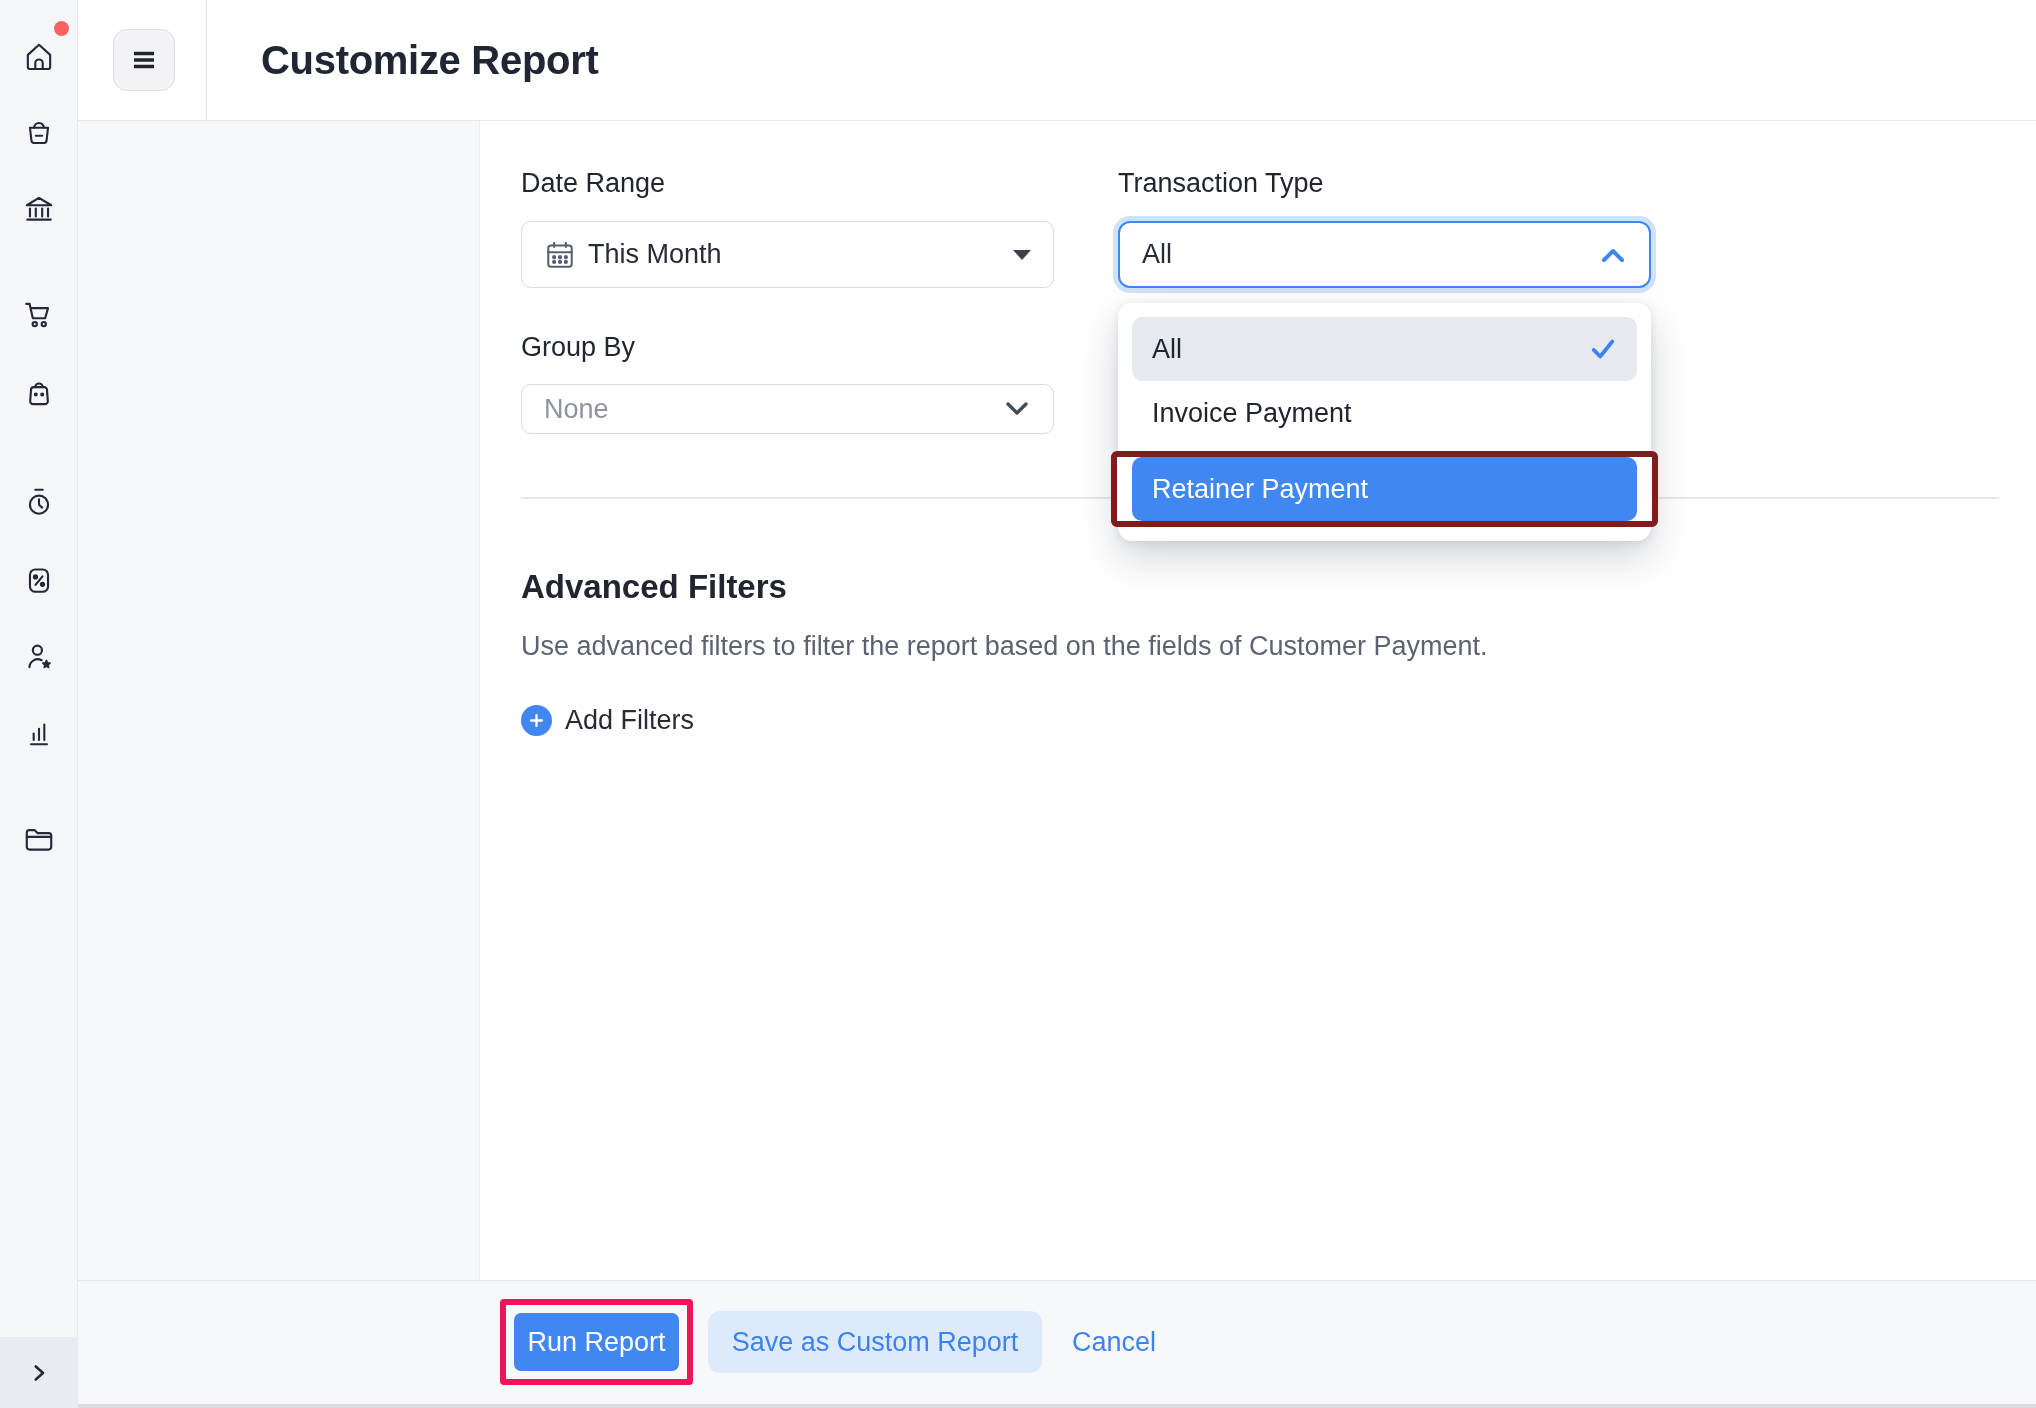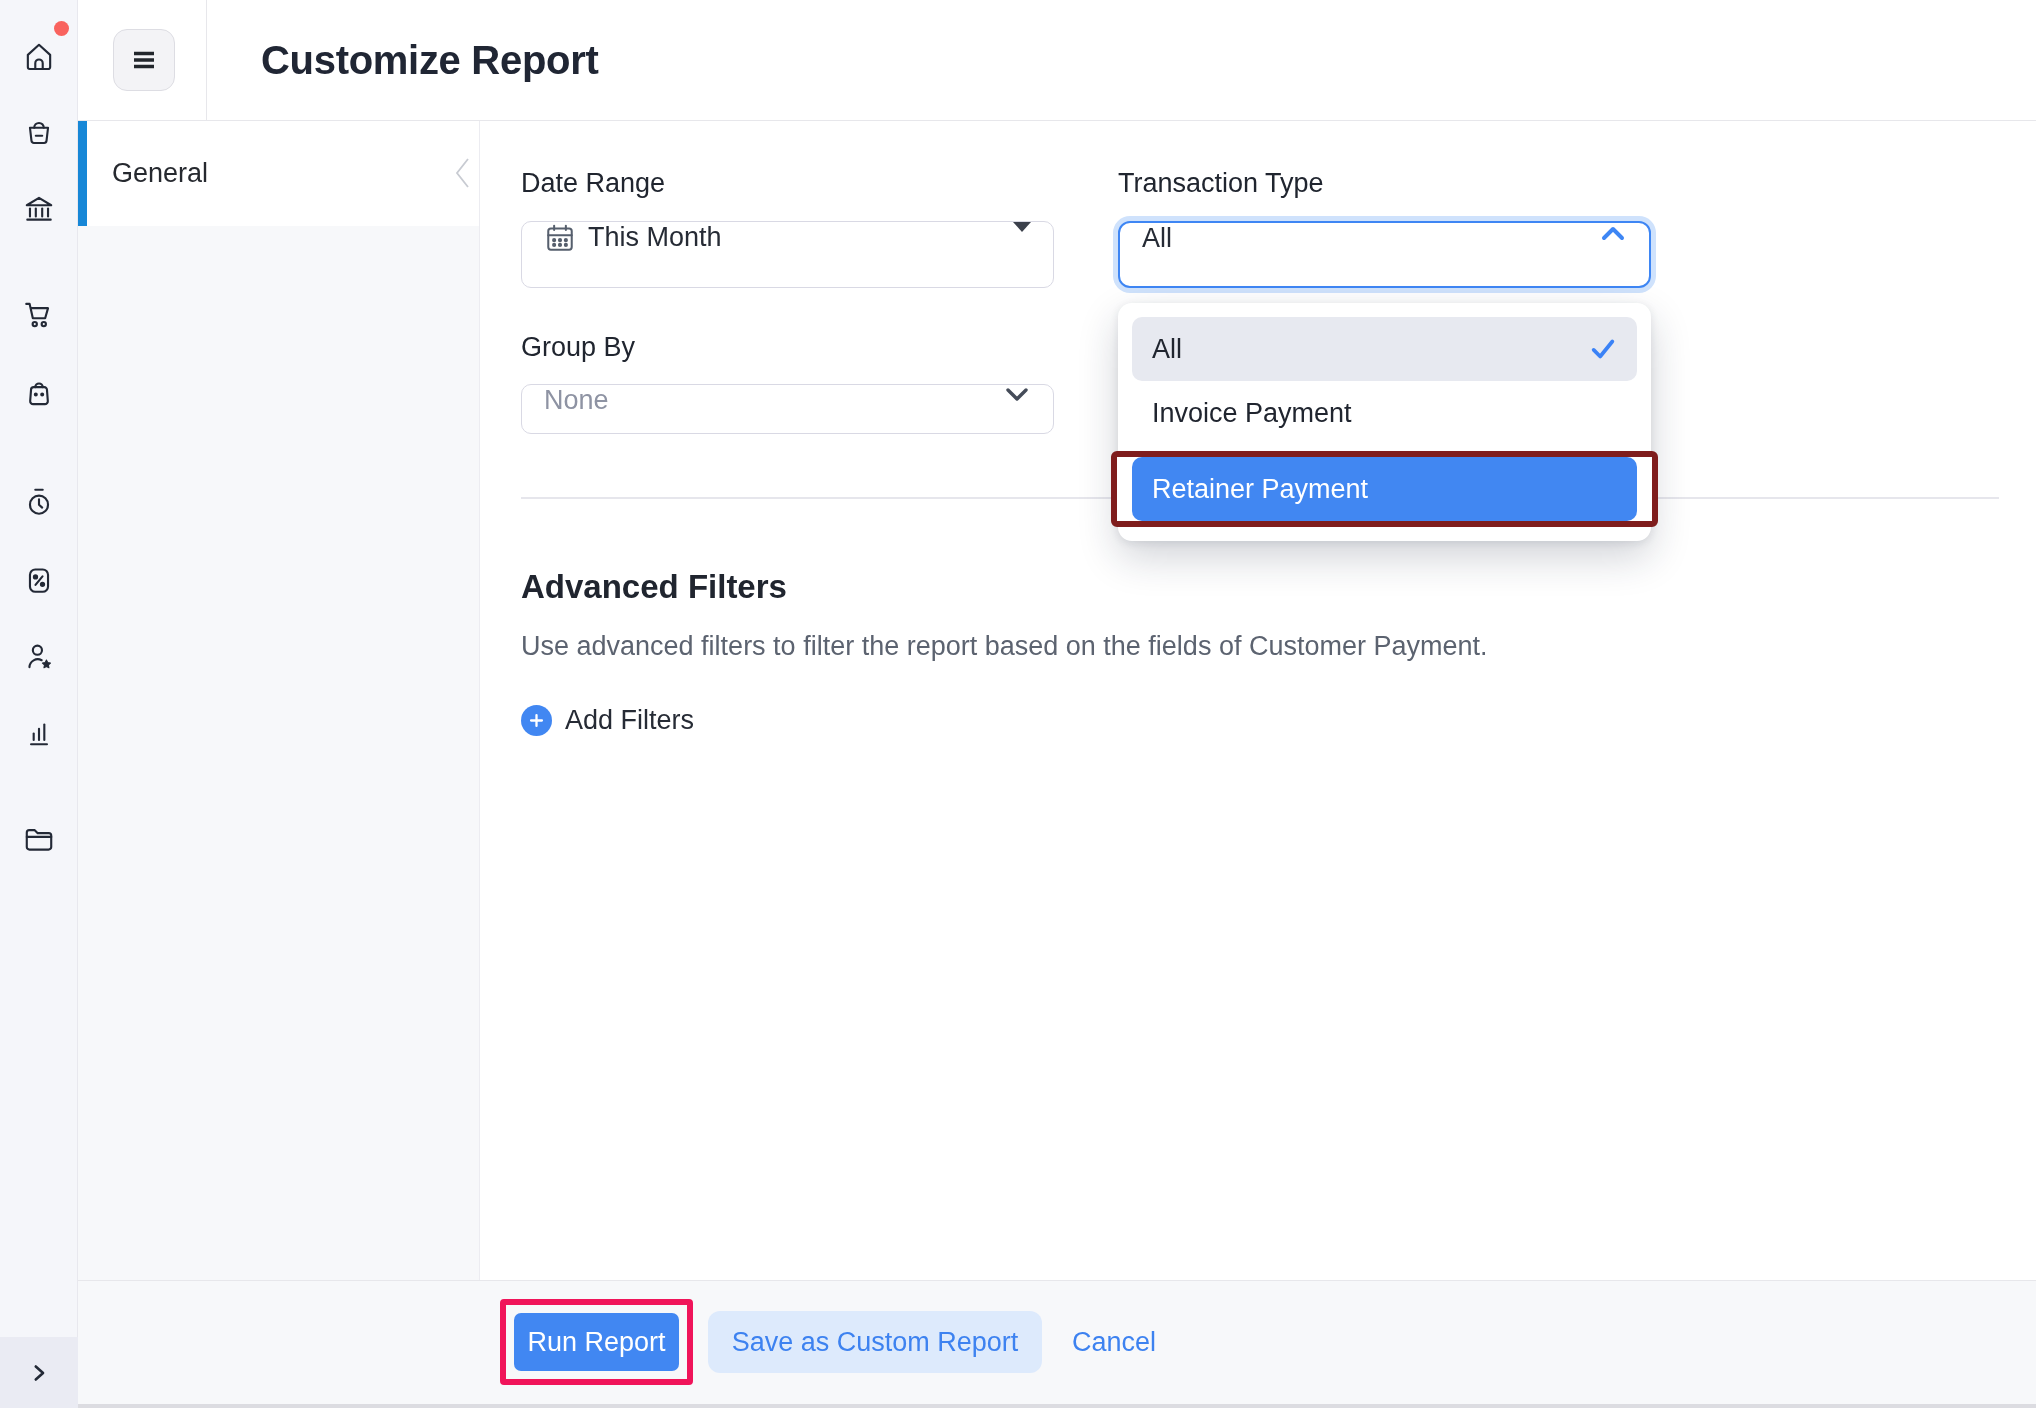--- a/index.html
+++ b/index.html
@@ -26,21 +26,21 @@
   .tab-general { position:relative; height:105px; background:#ffffff; display:flex; align-items:center; cursor:pointer; }
   .tab-accent { position:absolute; left:0; top:0; width:9px; height:100%; background:#1787d7; }
   .tab-general .tab-label { margin-left:34px; font-size:27px; color:#26292f; }
   .tab-collapse { position:absolute; right:6px; top:34px; cursor:pointer; }
   .tab-collapse svg { width:22px; height:36px; stroke:#c8cbd2; fill:none; stroke-width:1.8; }
   .tab-showhide { height:112px; display:flex; align-items:center; border-bottom:1px solid #e7e7eb; cursor:pointer; }
   .tab-showhide .tab-label { margin-left:34px; font-size:27px; color:#3d7ff5; }
 
   
   .field-label { position:absolute; font-size:27px; color:#20252f; }
-  .select { position:absolute; width:533px; height:67px; background:#fff; border:1.5px solid #d9d9e4; border-radius:10px; display:flex; align-items:flex-start; padding:0 22px; cursor:pointer; font-size:27px; color:#262b35; }
+  .select { position:absolute; width:533px; height:67px; background:#fff; border:1.5px solid #d9d9e4; border-radius:10px; display:flex; align-items:center; padding:0 22px; cursor:pointer; font-size:27px; color:#262b35; }
   .select .grow { flex:1; }
   .select-focused { border:2.5px solid #3e86f4; border-radius:12px; box-shadow:0 0 0 5px #cfe2fc; }
   .caret-down-solid { width:0; height:0; border-left:9px solid transparent; border-right:9px solid transparent; border-top:10px solid #3b404b; }
   .cal-icon svg { width:32px; height:32px; stroke:#565f6d; fill:none; stroke-width:1.9; stroke-linecap:round; margin-right:12px; display:block; }
   .chev svg { display:block; }
   .muted { color:#8e93a3; }
   .form-hr { position:absolute; left:521px; top:497px; width:1478px; height:2px; background:#e6e6ec; }
 
   
   .menu { position:absolute; left:1118px; top:303px; width:533px; background:#fff; border-radius:14px; padding:14px; box-shadow:0 16px 40px rgba(25,35,60,.20), 0 2px 8px rgba(25,35,60,.10); z-index:8; }
@@ -156,29 +156,20 @@
   <div class="menu-btn">
     <svg viewBox="0 0 32 32" fill="none">
         <path d="M6 9.5 h20 M6 16 h20 M6 22.5 h20"></path>
       </svg>
   </div>
   <div class="header-divider"></div>
   <div class="page-title">Customize Report</div>
 </div>
 
 <div class="tabs-col">
-  <div class="tab-general">
-    <div class="tab-accent"></div>
-    <span class="tab-label">General</span>
-    <span class="tab-collapse">
-      <svg viewBox="0 0 22 36">
-          <path d="M17 4 L6 18 17 32"></path>
-        </svg>
-    </span>
-  </div>
 </div>
 
 <div class="field-label" style="left:521px; top:168px">Date Range</div>
 <div class="select" style="left:521px; top:221px">
   <span class="cal-icon">
     <svg viewBox="0 0 30 30">
         <rect x="4" y="6" width="22" height="20" rx="2.5"></rect>
         <path d="M4 12.5 h22"></path>
         <path d="M9.5 3.5 v4"></path>
         <path d="M20.5 3.5 v4"></path>

